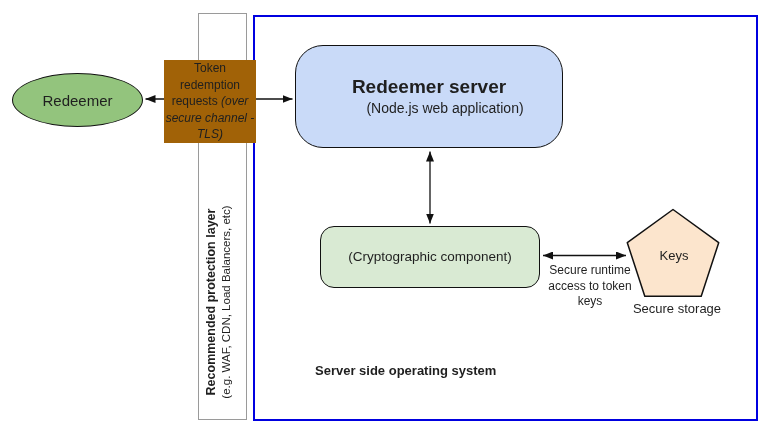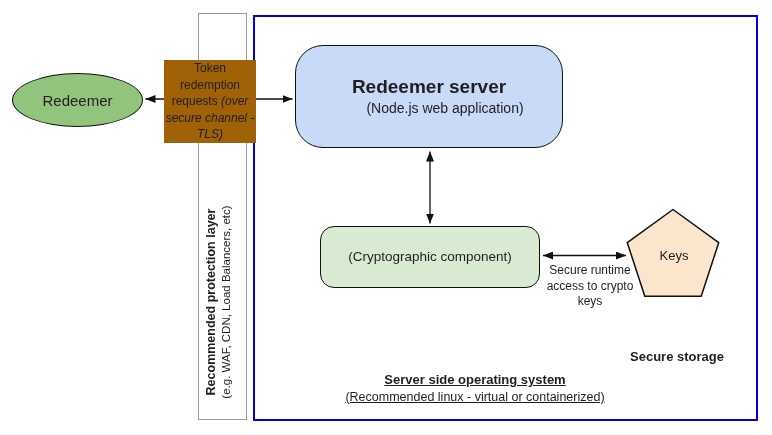--- a/index.html
+++ b/index.html
@@ -17,21 +17,21 @@
     left:119px;top:285px;width:200px;height:32px;
     transform:rotate(-90deg);
     text-align:center;line-height:15px;white-space:nowrap;
   }
   .rot-label .t1{font-weight:bold;font-size:12.5px;}
   .rot-label .t2{font-size:11.5px;}
   .os-rect{
     left:253px;top:15px;width:505px;height:406px;box-sizing:border-box;
     border:2px solid var(--os-box-border,#0000e0);background:#ffffff;
   }
-  .os-label{left:315px;top:371px;width:320px;text-align:center;text-decoration:underline;}
+  .os-label{left:315px;top:362px;width:320px;}
   .os-label .t1{font-weight:bold;font-size:13px;line-height:17.5px;}
   .os-label .t2{font-size:12.5px;line-height:17.5px;}
   
   .layer{left:0;top:0;width:772px;height:435px;}
   .edge-line{stroke:var(--shape-stroke,#111);stroke-width:1.3px;}
   .pentagon{fill:var(--keys-fill,#fce5cd);stroke:var(--shape-stroke,#111);stroke-width:1.5px;stroke-linejoin:round;}
   
   .node{box-sizing:border-box;border:1.5px solid var(--shape-stroke,#111);
         display:flex;flex-direction:column;align-items:center;justify-content:center;text-align:center;}
   .browsers{
@@ -44,21 +44,21 @@
   }
   .redeemer .t1{font-weight:bold;font-size:19px;line-height:24px;}
   .redeemer .t2{font-size:14px;line-height:19px;margin-left:32px;}
   .tokenred{
     left:320px;top:226px;width:220px;height:62px;border-radius:14px;
     background:var(--token-redeemer-fill,#d9ead3);
   }
   .tokenred .t1{font-weight:bold;font-size:17px;line-height:21px;}
   .tokenred .t2{font-size:13.5px;line-height:18px;}
   .keys-label{left:633px;top:248px;width:82px;text-align:center;font-size:13px;}
-  .secure-storage{left:617px;top:301px;width:120px;text-align:center;font-weight:bold;font-size:13px;margin-top:48px;}
+  .secure-storage{left:617px;top:301px;width:120px;text-align:center;font-weight:normal;font-size:13px;}
   
   .edge-label{font-size:12px;line-height:16.5px;text-align:center;}
   .label1{left:164px;top:60px;width:92px;background:#a16207;}
   .label1 em{font-style:italic;}
   .label2{left:435px;top:174px;width:85px;}
   .label3{left:544px;top:263px;width:92px;line-height:15.5px;}
 </style>
 </head>
 <body>
 
@@ -67,21 +67,20 @@
   <div class="abs protection-rect">
     <div class="abs rot-label" style="left:-79px;top:272px;">
       <div class="t1">Recommended protection layer</div>
       <div class="t2">(e.g. WAF, CDN, Load Balancers, etc)</div>
     </div>
   </div>
 
   <div class="abs os-rect"></div>
   <div class="abs os-label">
     <div class="t1">Server side operating system</div>
-    <div class="t2">(Recommended linux - virtual or containerized)</div>
   </div>
 
   <svg class="abs layer" width="772" height="435" viewBox="0 0 772 435">
     <defs>
       <marker id="ah" markerUnits="userSpaceOnUse" markerWidth="10" markerHeight="8" refX="10" refY="4" orient="auto-start-reverse">
         <path d="M0,0 L10,4 L0,8 z" fill="#111111"></path>
       </marker>
     </defs>
     <line class="edge-line" x1="145.5" y1="99" x2="292.5" y2="99" marker-start="url(#ah)" marker-end="url(#ah)"></line>
     <line class="edge-line" x1="430" y1="151.5" x2="430" y2="223.5" marker-start="url(#ah)" marker-end="url(#ah)"></line>
@@ -101,15 +100,15 @@
   <div class="abs node tokenred">
     <div class="t2">(Cryptographic component)</div>
   </div>
 
   <div class="abs keys-label">Keys</div>
   <div class="abs secure-storage">Secure storage</div>
 
   <div class="abs edge-label label1">
     <span>Token redemption requests </span><em>(over secure channel - TLS)</em>
   </div>
-  <div class="abs edge-label label3">Secure runtime access to crypto keys</div>
+  <div class="abs edge-label label3">Secure runtime access to token keys</div>
 
 </div>
 
 </body></html>

